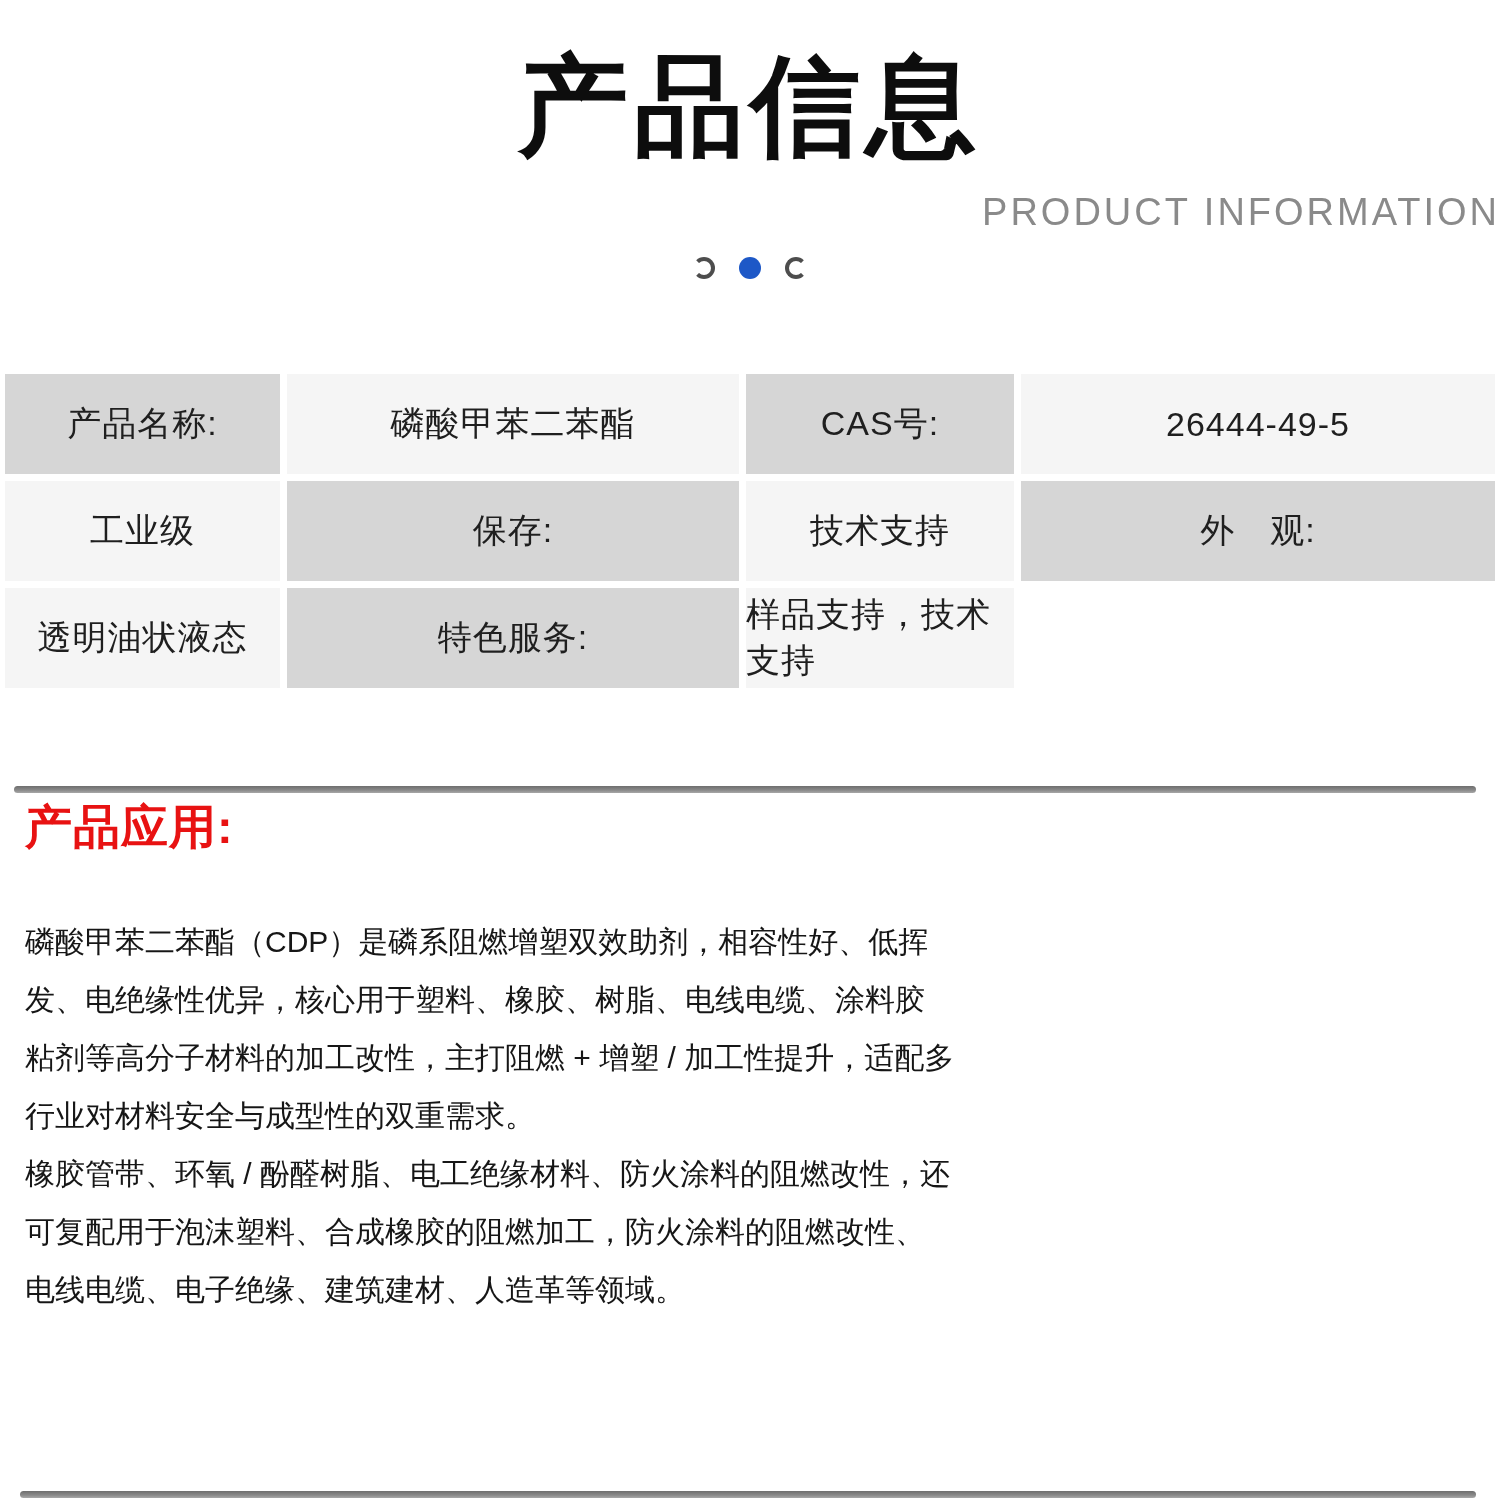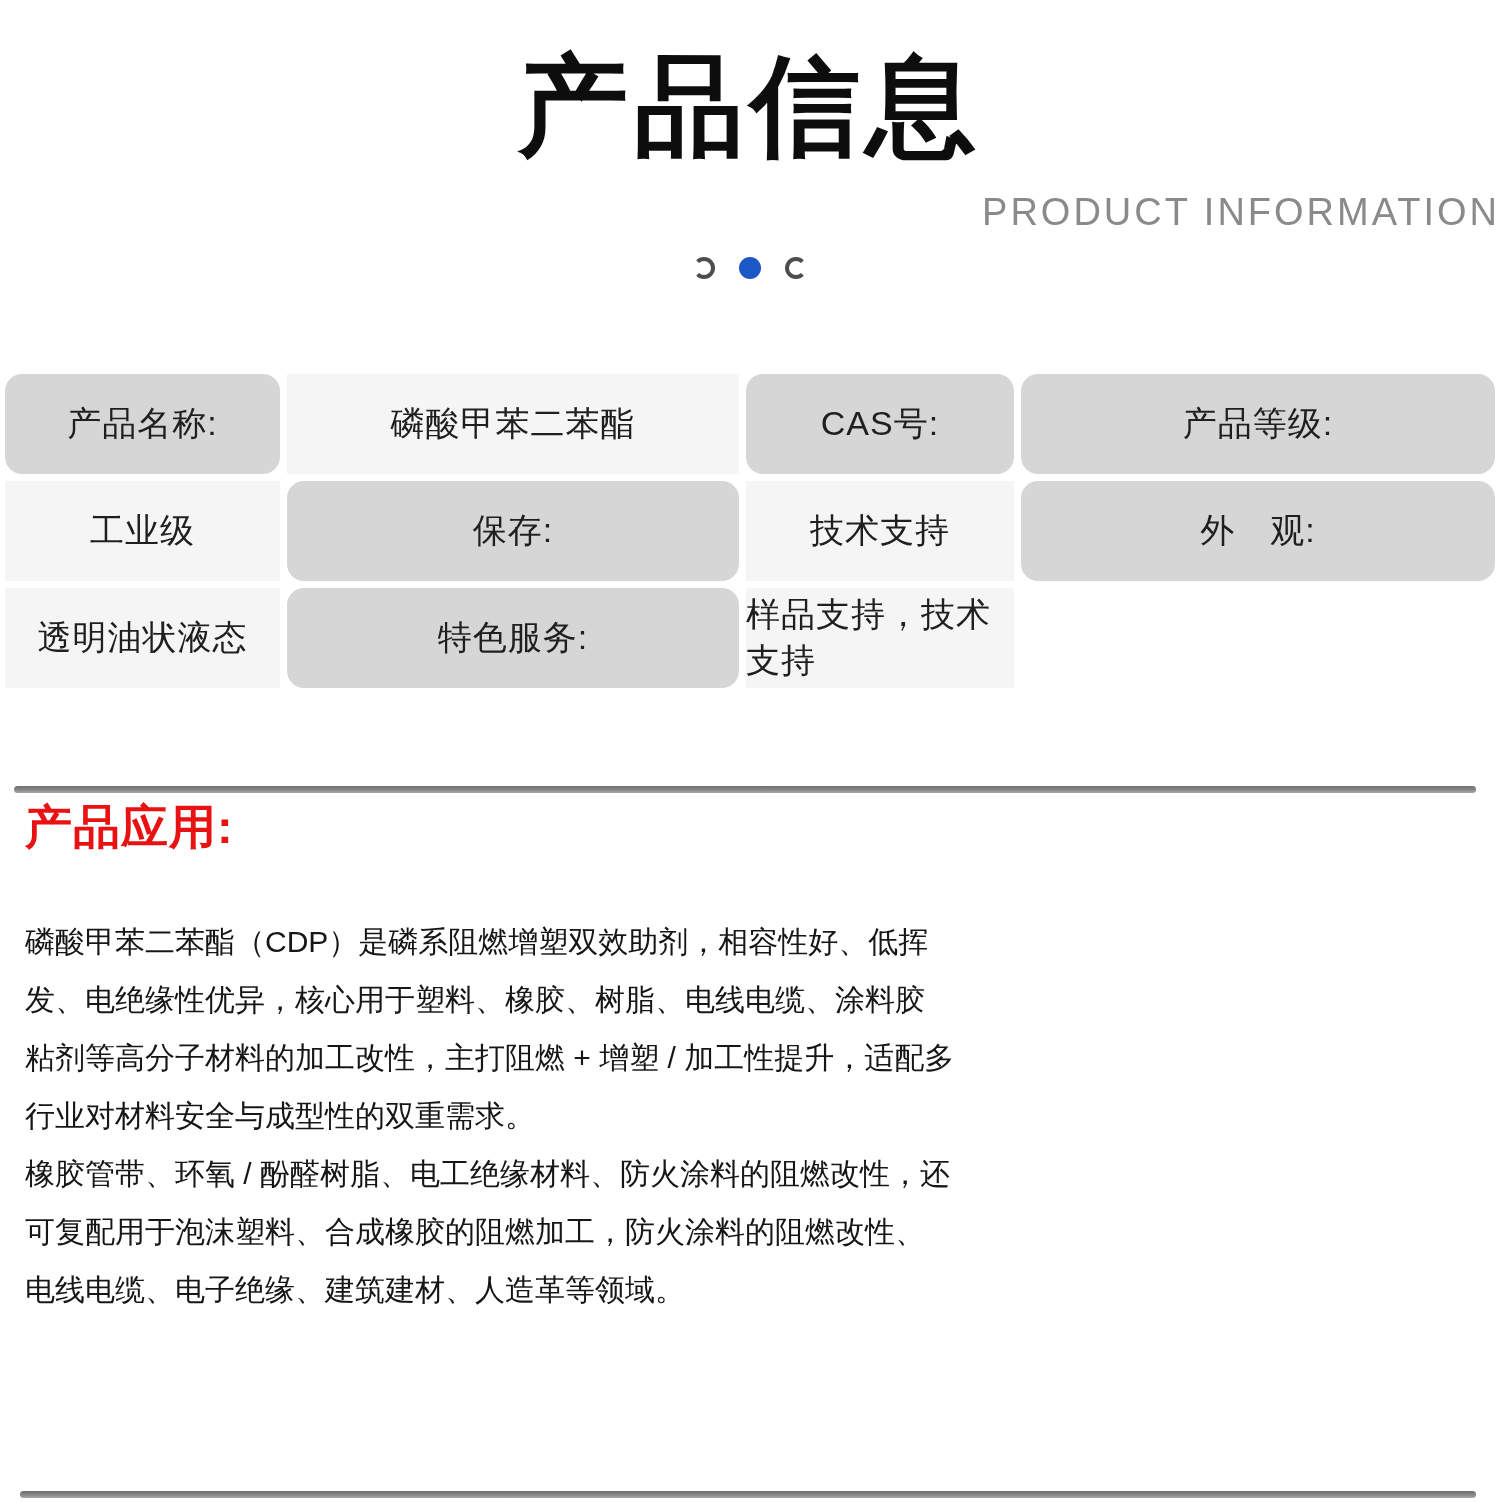--- a/index.html
+++ b/index.html
@@ -25,21 +25,21 @@
   .dot-active{width:22px;height:22px;border-radius:50%;background:var(--accent-blue);}
   .crescent{width:22px;height:22px;border-radius:50%;border:4px solid #4d4d4d;}
   .crescent.gap-left{border-left-color:transparent;}
   .crescent.gap-right{border-right-color:transparent;}
 
   
   .spec-table{position:absolute;top:374px;left:5px;right:5px;display:grid;
     grid-template-columns:275px 452px 268px 1fr;gap:7px;}
   .cell{height:100px;display:flex;align-items:center;justify-content:center;
     font-size:34px;color:#1f1f1f;letter-spacing:1px;}
-  .cell.label{background:var(--label-bg);border-radius:17px;}
+  .cell.label{background:var(--label-bg);}
   .cell.value{background:var(--value-bg);}
 
   
   .divider{position:absolute;height:7px;border-radius:5px;
     background:linear-gradient(to bottom,var(--divider-dark) 0%,#8a8a8a 60%,var(--divider-light) 100%);}
   .divider.top{top:786px;left:14px;right:24px;}
   .divider.bottom{top:1491px;left:20px;right:24px;}
 
   
   .app-heading{position:absolute;top:800px;left:25px;font-size:47px;line-height:1.15;
@@ -60,22 +60,22 @@
       <span class="dot-active"></span>
       <span class="crescent gap-right"></span>
     </div>
   </div>
 
   <div class="spec-table">
 
     <div class="cell label">产品名称:</div>
     <div class="cell value">磷酸甲苯二苯酯</div>
     <div class="cell label">CAS号:</div>
+    <div class="cell value">26444-49-5</div>
 
-    <div class="cell label">产品等级:</div>
     <div class="cell value">工业级</div>
     <div class="cell label">保存:</div>
     <div class="cell value">技术支持</div>
 
     <div class="cell label">外　观:</div>
     <div class="cell value">透明油状液态</div>
     <div class="cell label">特色服务:</div>
     <div class="cell value">样品支持，技术支持</div>
   </div>
 

